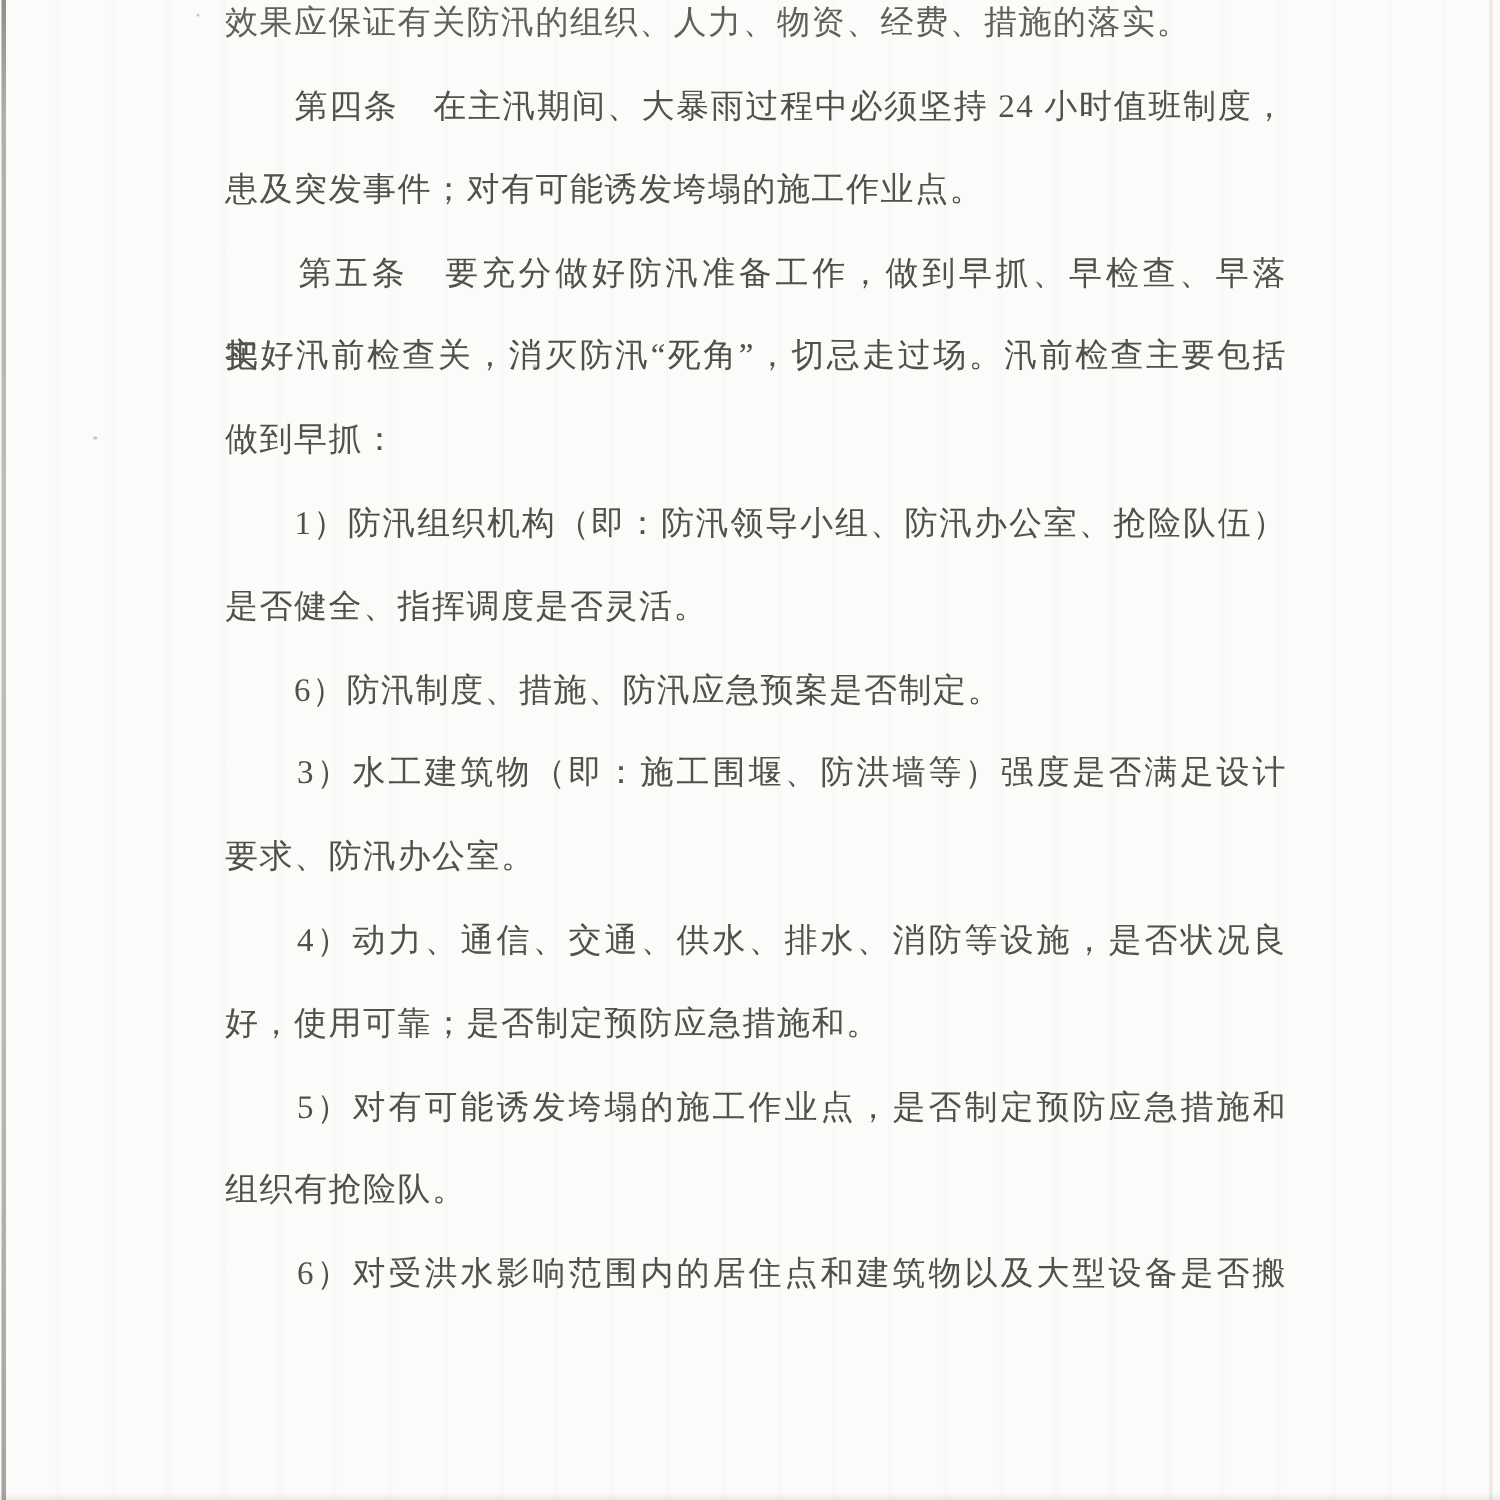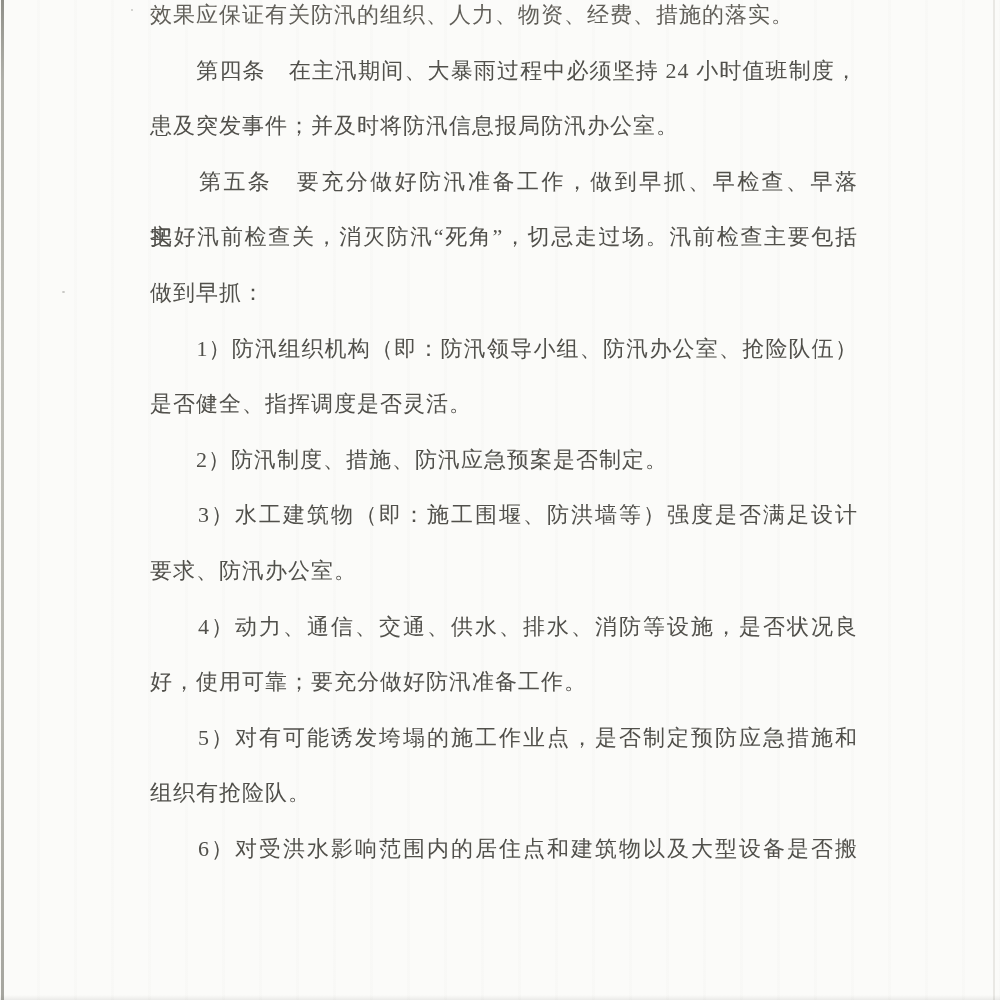--- a/index.html
+++ b/index.html
@@ -103,28 +103,28 @@
   <div class="edge-left"></div>
   <div class="edge-right"></div>
   <div class="edge-bottom"></div>
   <div class="speck s1"></div>
   <div class="speck s2"></div>
   <div class="speck s3"></div>
 
   <div class="textblock">
     <div class="line blurred">效果应保证有关防汛的组织、人力、物资、经费、措施的落实。</div>
     <div class="line fill">　　第四条　在主汛期间、大暴雨过程中必须坚持 24 小时值班制度，</div>
-    <div class="line">患及突发事件；并及时将防汛信息报局防汛办公室。</div>
+    <div class="line">患及突发事件；对有可能诱发垮塌的施工作业点。</div>
     <div class="line fill">　　第五条　要充分做好防汛准备工作，做到早抓、早检查、早落实，</div>
     <div class="line fill">把好汛前检查关，消灭防汛“死角”，切忌走过场。汛前检查主要包括</div>
     <div class="line">做到早抓：</div>
     <div class="line fill">　　1）防汛组织机构（即：防汛领导小组、防汛办公室、抢险队伍）</div>
     <div class="line">是否健全、指挥调度是否灵活。</div>
-    <div class="line">　　2）防汛制度、措施、防汛应急预案是否制定。</div>
+    <div class="line">　　6）防汛制度、措施、防汛应急预案是否制定。</div>
     <div class="line fill">　　3）水工建筑物（即：施工围堰、防洪墙等）强度是否满足设计</div>
     <div class="line">要求、防汛办公室。</div>
     <div class="line fill">　　4）动力、通信、交通、供水、排水、消防等设施，是否状况良</div>
-    <div class="line">好，使用可靠；要充分做好防汛准备工作。</div>
+    <div class="line">好，使用可靠；是否制定预防应急措施和。</div>
     <div class="line fill">　　5）对有可能诱发垮塌的施工作业点，是否制定预防应急措施和</div>
     <div class="line">组织有抢险队。</div>
     <div class="line fill">　　6）对受洪水影响范围内的居住点和建筑物以及大型设备是否搬</div>
   </div>
 </div>
 
 </body></html>

